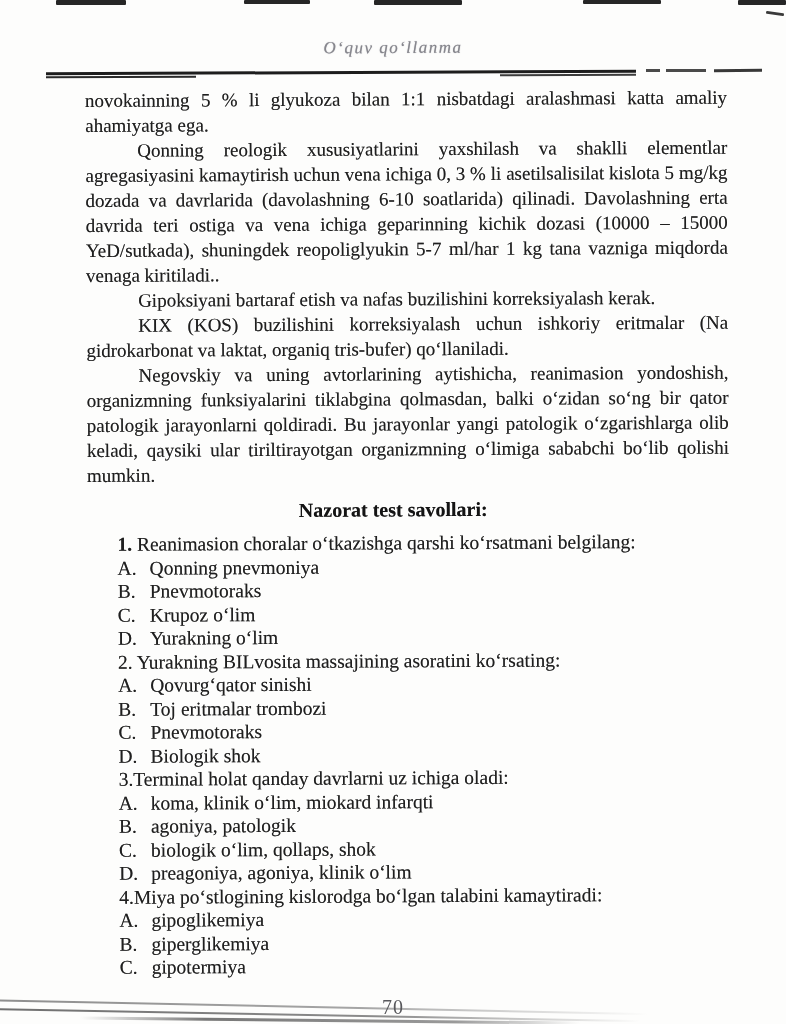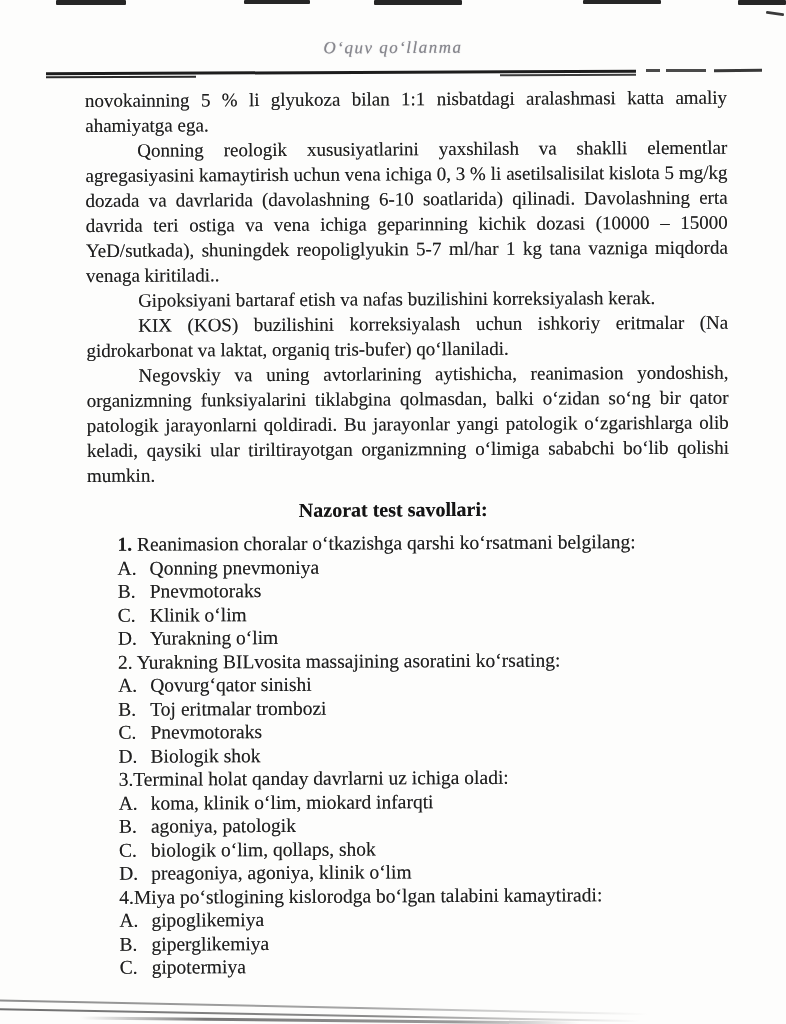--- a/index.html
+++ b/index.html
@@ -139,21 +139,21 @@
     <p class="para indent">KIX (KOS) buzilishini korreksiyalash uchun ishkoriy eritmalar (Na gidrokarbonat va laktat, organiq tris-bufer) qo‘llaniladi.</p>
     <p class="para indent">Negovskiy va uning avtorlarining aytishicha, reanimasion yondoshish, organizmning funksiyalarini tiklabgina qolmasdan, balki o‘zidan so‘ng bir qator patologik jarayonlarni qoldiradi. Bu jarayonlar yangi patologik o‘zgarishlarga olib keladi, qaysiki ular tiriltirayotgan organizmning o‘limiga sababchi bo‘lib qolishi mumkin.</p>
 
     <div class="section-heading">Nazorat test savollari:</div>
 
     <div class="quiz">
 
       <div class="question"><span class="qnum bold">1. </span><span>Reanimasion choralar o‘tkazishga qarshi ko‘rsatmani belgilang:</span></div>
       <div class="option"><span class="olet">A.</span><span>Qonning pnevmoniya</span></div>
       <div class="option"><span class="olet">B.</span><span>Pnevmotoraks</span></div>
-      <div class="option"><span class="olet">C.</span><span>Klinik o‘lim</span></div>
+      <div class="option"><span class="olet">C.</span><span>Krupoz o‘lim</span></div>
       <div class="option"><span class="olet">D.</span><span>Yurakning o‘lim</span></div>
 
       <div class="question"><span class="qnum">2. </span><span>Yurakning BILvosita massajining asoratini ko‘rsating:</span></div>
       <div class="option"><span class="olet">A.</span><span>Qovurg‘qator sinishi</span></div>
       <div class="option"><span class="olet">B.</span><span>Toj eritmalar trombozi</span></div>
       <div class="option"><span class="olet">C.</span><span>Pnevmotoraks</span></div>
       <div class="option"><span class="olet">D.</span><span>Biologik shok</span></div>
 
       <div class="question"><span class="qnum">3.</span><span>Terminal holat qanday davrlarni uz ichiga oladi:</span></div>
       <div class="option"><span class="olet">A.</span><span>koma, klinik o‘lim, miokard infarqti</span></div>
@@ -166,14 +166,15 @@
       <div class="option"><span class="olet">B.</span><span>giperglikemiya</span></div>
       <div class="option"><span class="olet">C.</span><span>gipotermiya</span></div>
 
     </div>
   </div>
 
   <div class="curl-a"></div>
   <div class="curl-b"></div>
   <div class="curl-c"></div>
 
+  <div class="page-number">70</div>
 
 </div>
 
 </body></html>

